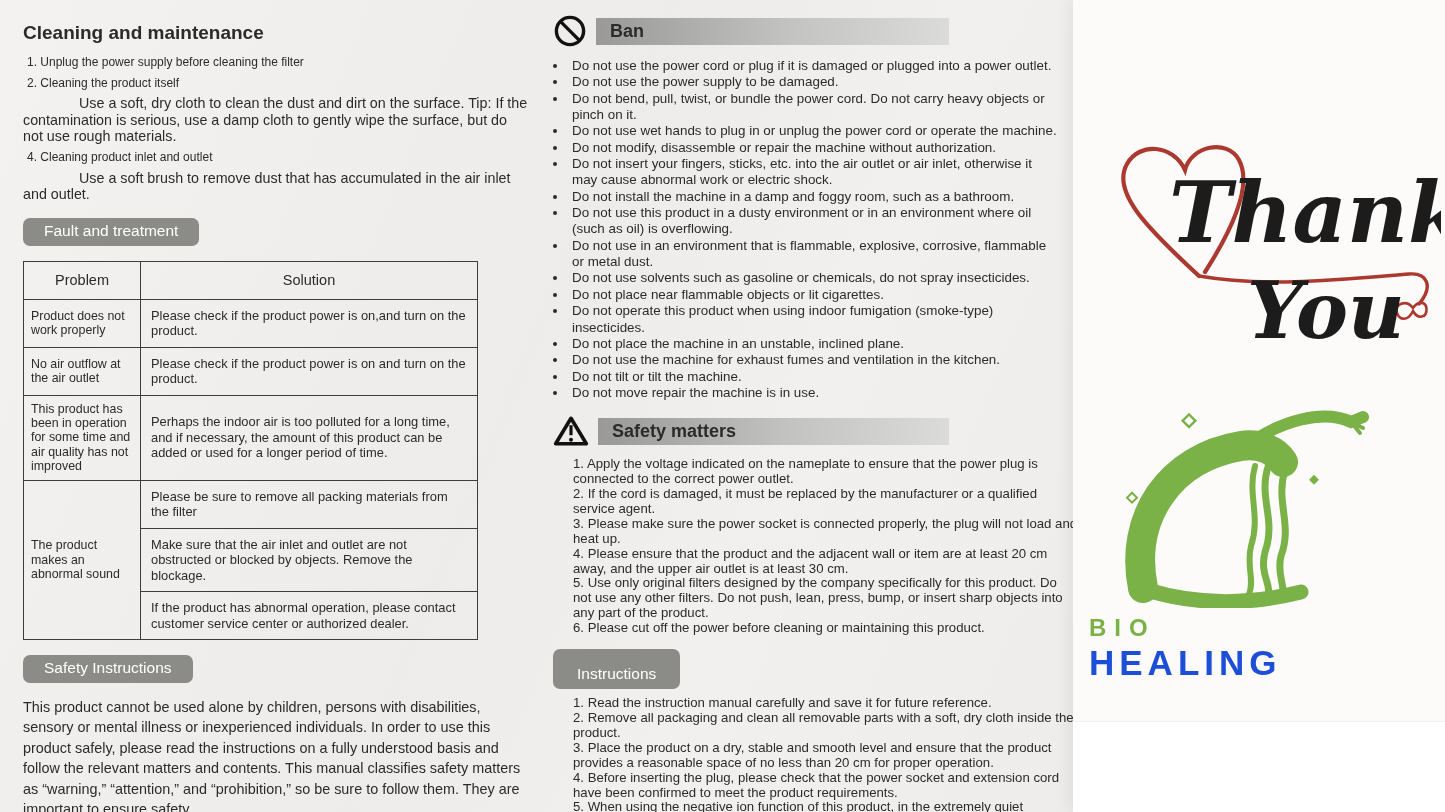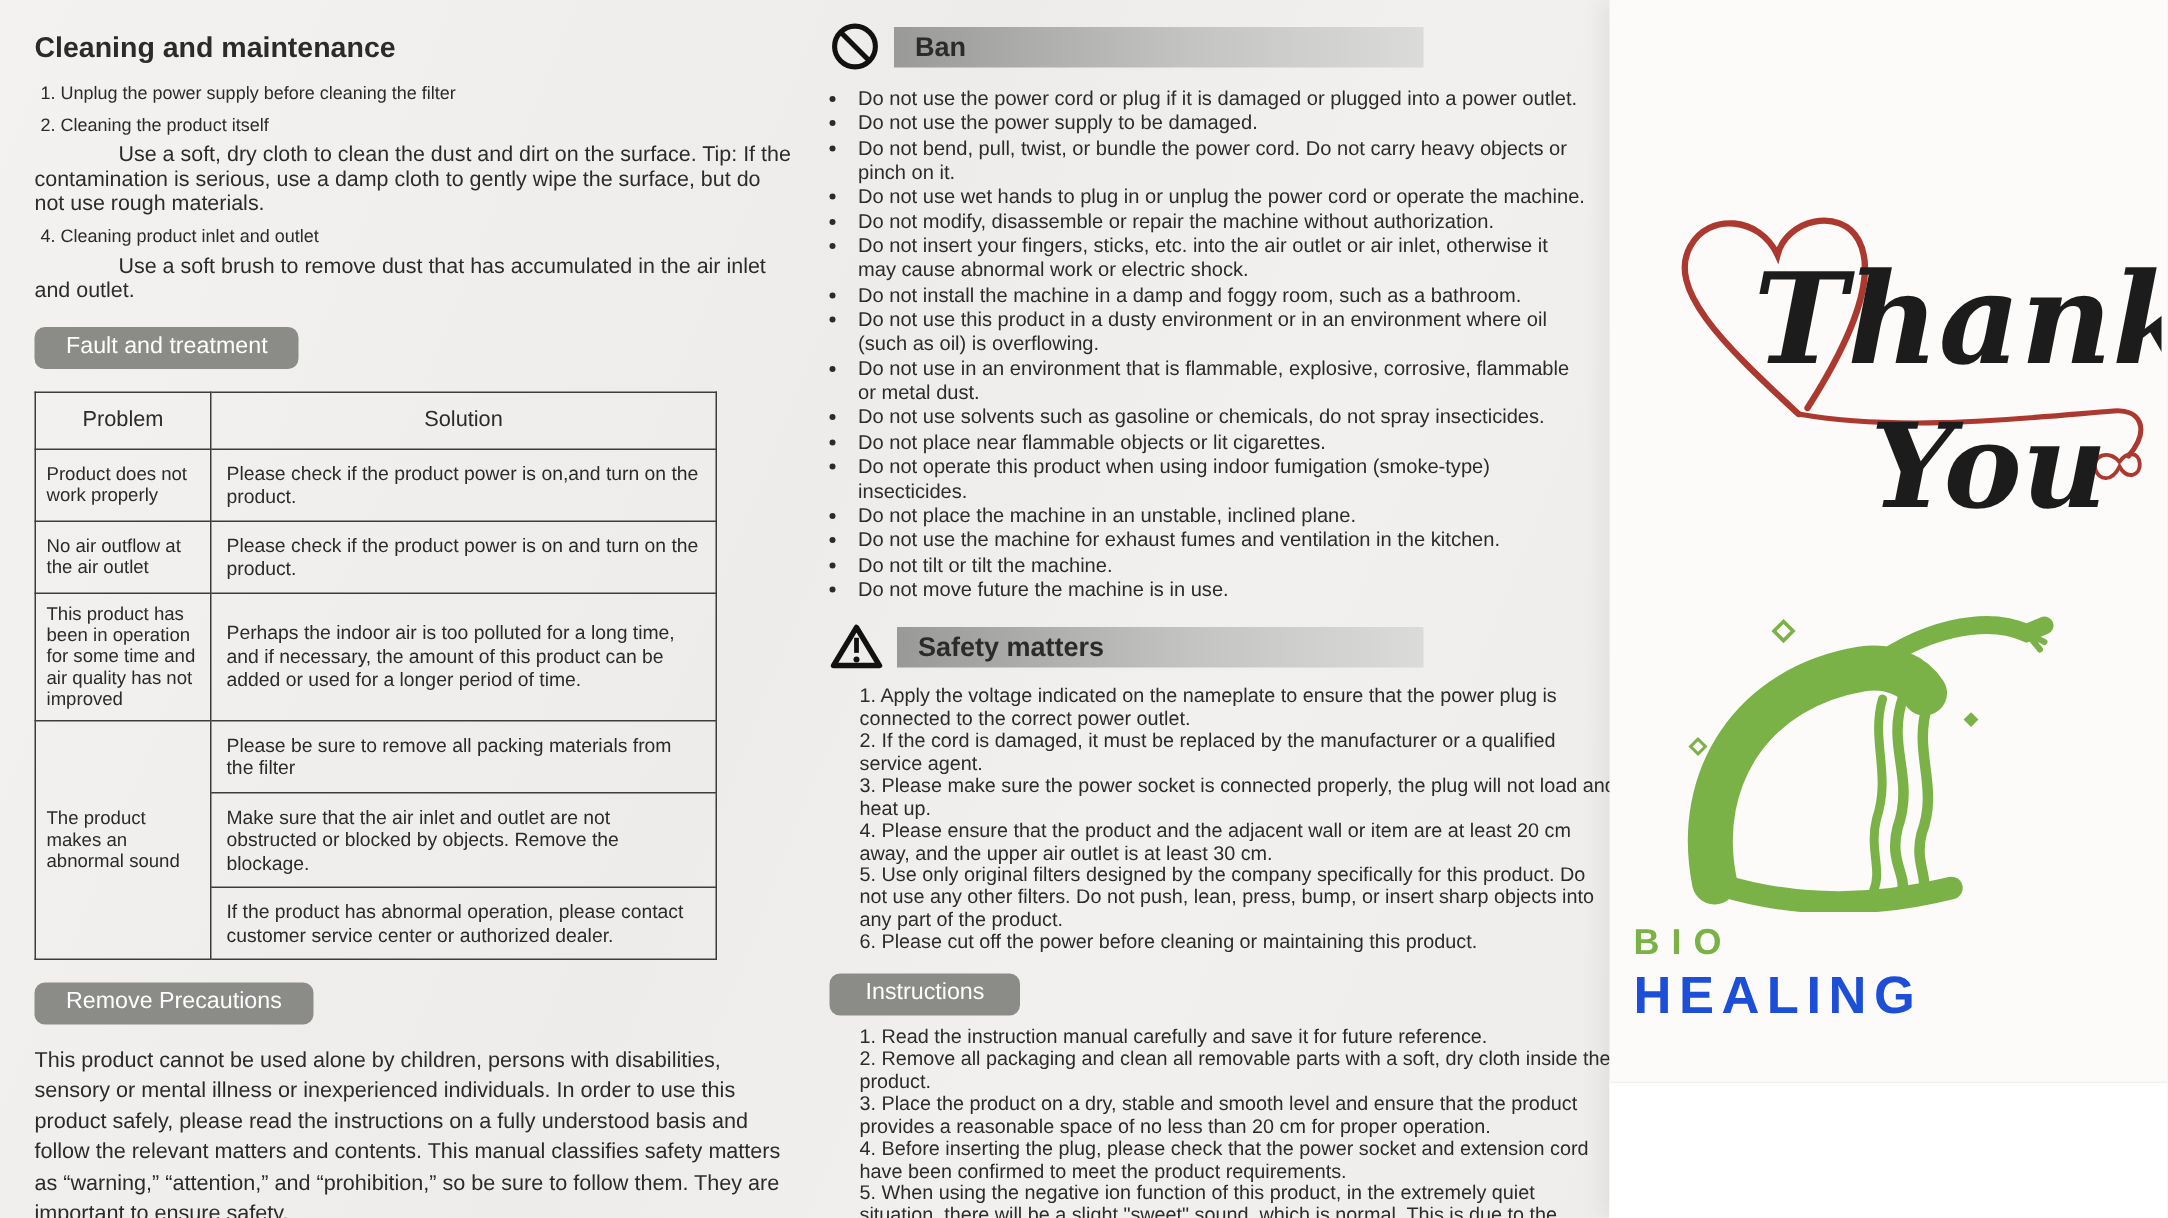--- a/index.html
+++ b/index.html
@@ -28,21 +28,21 @@
   .sp-body{font-size:14.4px;line-height:20.4px;margin:10px 0 0;width:500px;}
   
   .hdr{display:flex;align-items:center;gap:9px;width:396px;margin:2px 0 10px;}
   .hdr .bar{flex:1;height:27px;display:flex;align-items:center;padding-left:14px;
     font-size:18px;font-weight:bold;
     background:linear-gradient(90deg,#999998 0%,#c3c3c2 55%,#dbdbd9 100%);}
   ul.bullets{margin:0;padding:0 0 0 15px;width:492px;font-size:13.4px;line-height:16.35px;list-style:disc outside;}
   ul.bullets li{margin:0;padding-left:4px;}
   .numlist{width:505px;font-size:13.2px;line-height:14.9px;margin-left:20px;}
   .numlist p{margin:0;}
-  .mid-col .pill{margin:13px 0 7px;padding:4px 24px 6px;}
+  .mid-col .pill{margin:13px 0 7px;padding:16px 24px 6px;}
   .hdr2{margin-top:14px;}
   
   .icn{flex:0 0 auto;display:block;}
   
   .thankyou{position:absolute;left:4px;top:116px;width:364px;height:242px;}
   .biologo{position:absolute;left:16px;top:390px;width:340px;text-align:left;}
   .bio-line1{font-size:24px;font-weight:bold;letter-spacing:8px;margin-top:2px;}
   .bio-line2{font-size:35px;font-weight:bold;letter-spacing:5px;margin-top:1px;}
 </style>
 </head>
@@ -82,21 +82,21 @@
     </tr>
     <tr>
       <td class="sol">Make sure that the air inlet and outlet are not obstructed or blocked by objects. Remove the blockage.</td>
     </tr>
     <tr>
       <td class="sol">If the product has abnormal operation, please contact customer service center or authorized dealer.</td>
     </tr>
   </tbody>
     </table>
 
-  <div><span class="pill">Remove Precautions</span></div>
+  <div><span class="pill">Safety Instructions</span></div>
   <p class="sp-body">This product cannot be used alone by children, persons with disabilities, sensory or mental illness or inexperienced individuals. In order to use this product safely, please read the instructions on a fully understood basis and follow the relevant matters and contents. This manual classifies safety matters as “warning,” “attention,” and “prohibition,” so be sure to follow them. They are important to ensure safety.</p>
 
 </div>
 
 <div class="mid-col">
   <div class="hdr">
     <svg class="icn" width="34" height="34" viewBox="0 0 40 40">
       <circle cx="20" cy="20" r="16" fill="none" stroke="#111" stroke-width="4"></circle>
       <line x1="9" y1="9" x2="31" y2="31" stroke="#111" stroke-width="4"></line>
     </svg>
@@ -114,21 +114,21 @@
       <li>Do not insert your fingers, sticks, etc. into the air outlet or air inlet, otherwise it may cause abnormal work or electric shock.</li>
       <li>Do not install the machine in a damp and foggy room, such as a bathroom.</li>
       <li>Do not use this product in a dusty environment or in an environment where oil (such as oil) is overflowing.</li>
       <li>Do not use in an environment that is flammable, explosive, corrosive, flammable or metal dust.</li>
       <li>Do not use solvents such as gasoline or chemicals, do not spray insecticides.</li>
       <li>Do not place near flammable objects or lit cigarettes.</li>
       <li>Do not operate this product when using indoor fumigation (smoke-type) insecticides.</li>
       <li>Do not place the machine in an unstable, inclined plane.</li>
       <li>Do not use the machine for exhaust fumes and ventilation in the kitchen.</li>
       <li>Do not tilt or tilt the machine.</li>
-      <li>Do not move future the machine is in use.</li>
+      <li>Do not move repair the machine is in use.</li>
     </ul>
 
   <div class="hdr hdr2">
     <svg class="icn" width="36" height="32" viewBox="0 0 34 30">
       <path d="M17 3 L31.5 27 L2.5 27 Z" fill="none" stroke="#111" stroke-width="3.4" stroke-linejoin="round"></path>
       <rect x="15.5" y="9.5" width="3" height="9.5" fill="#111"></rect>
         <circle cx="17" cy="23.2" r="1.9" fill="#111"></circle>
     </svg>
     <div class="bar">
         <span>Safety matters</span>

